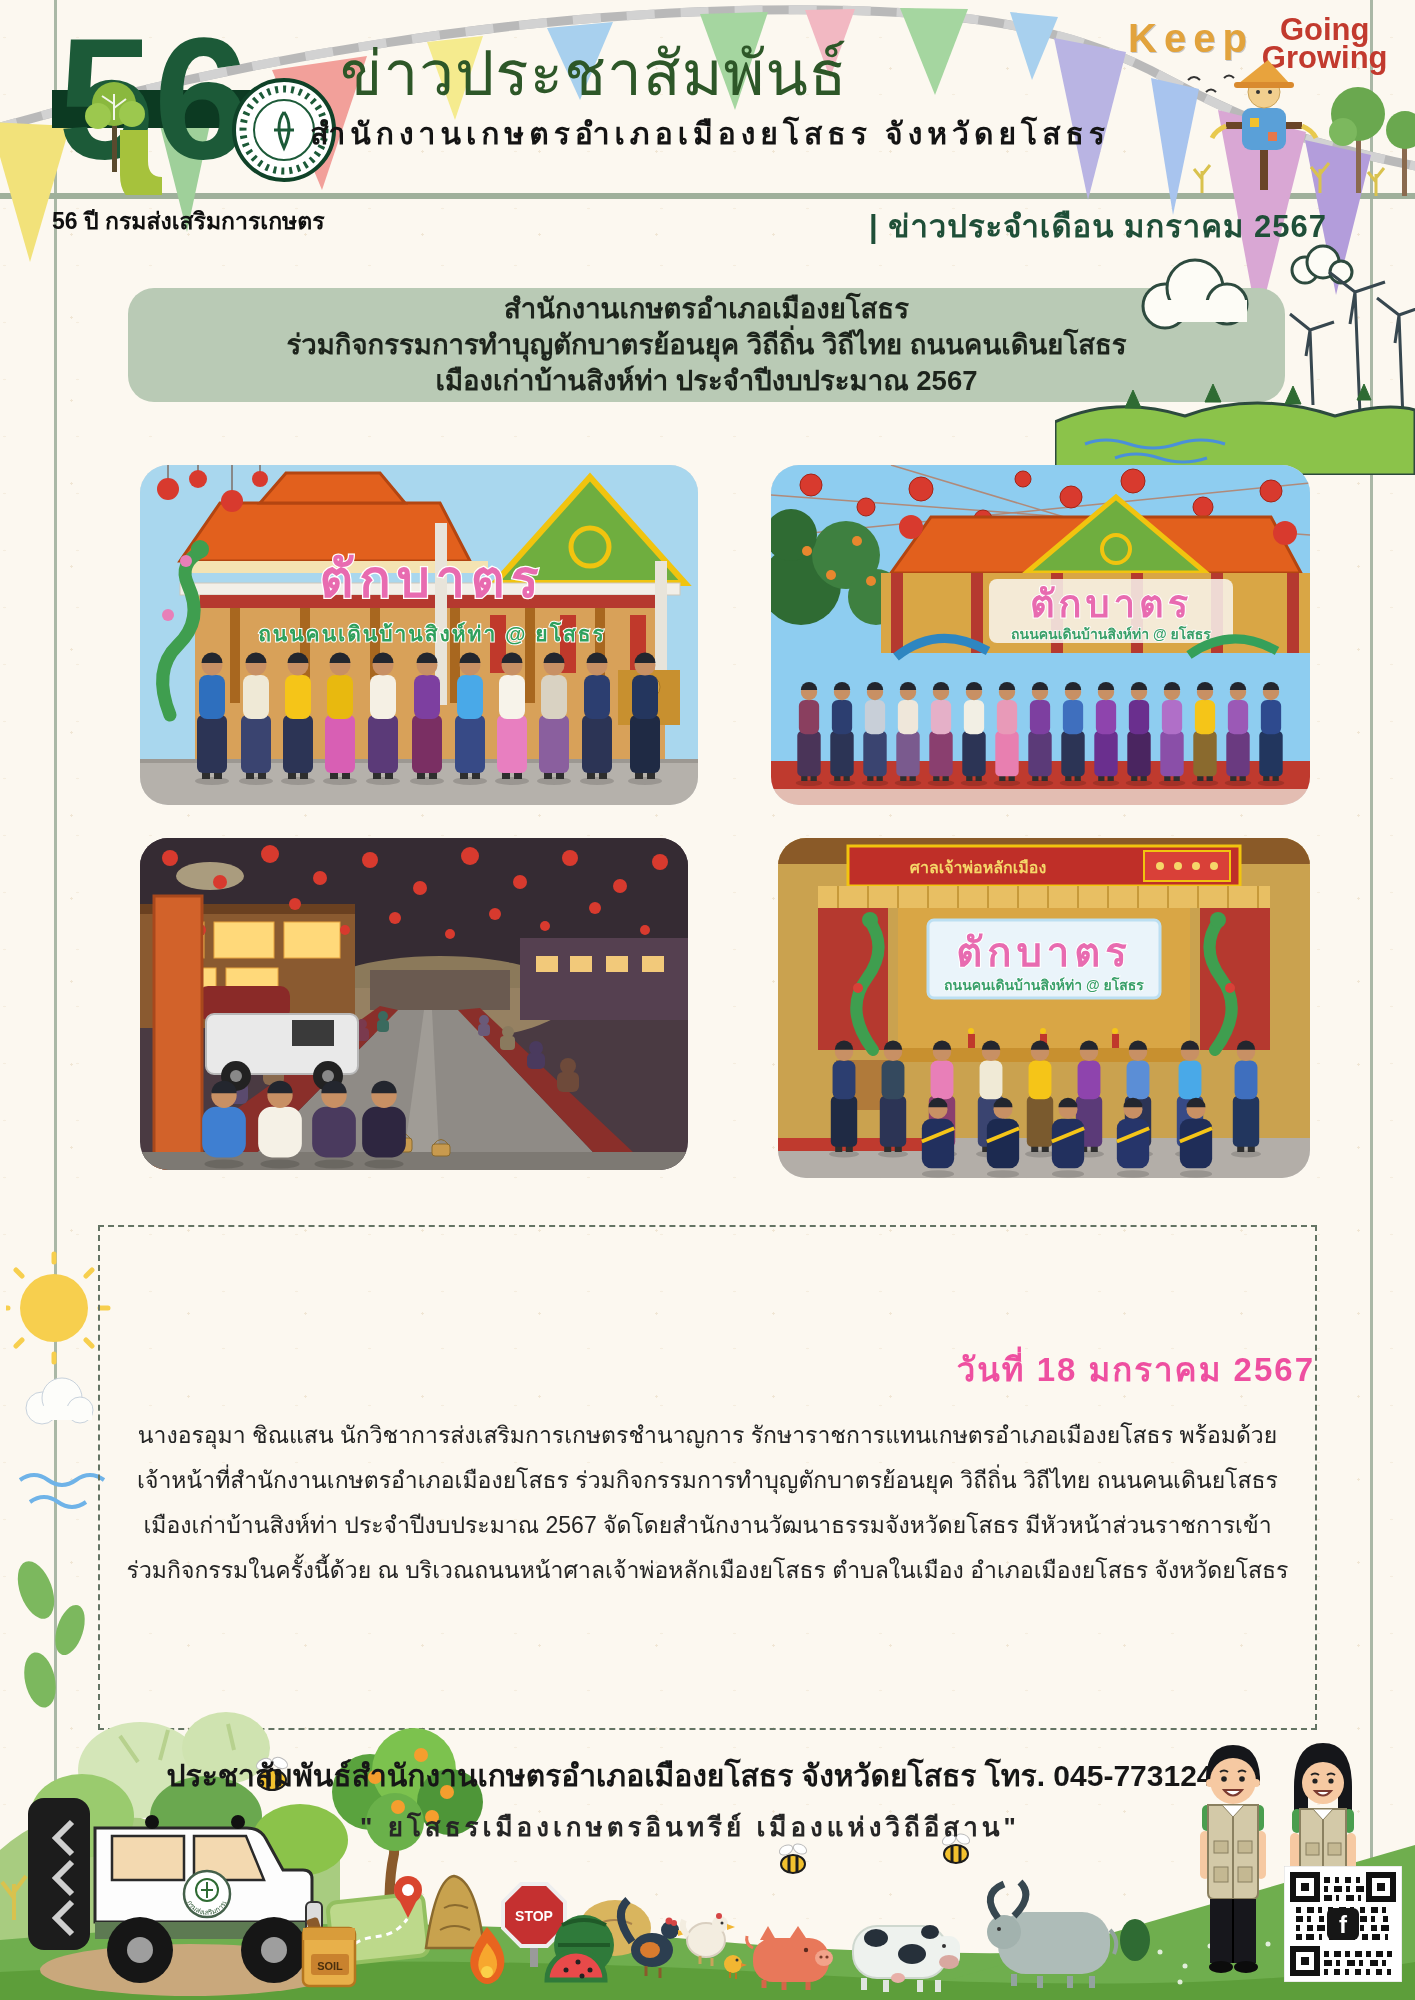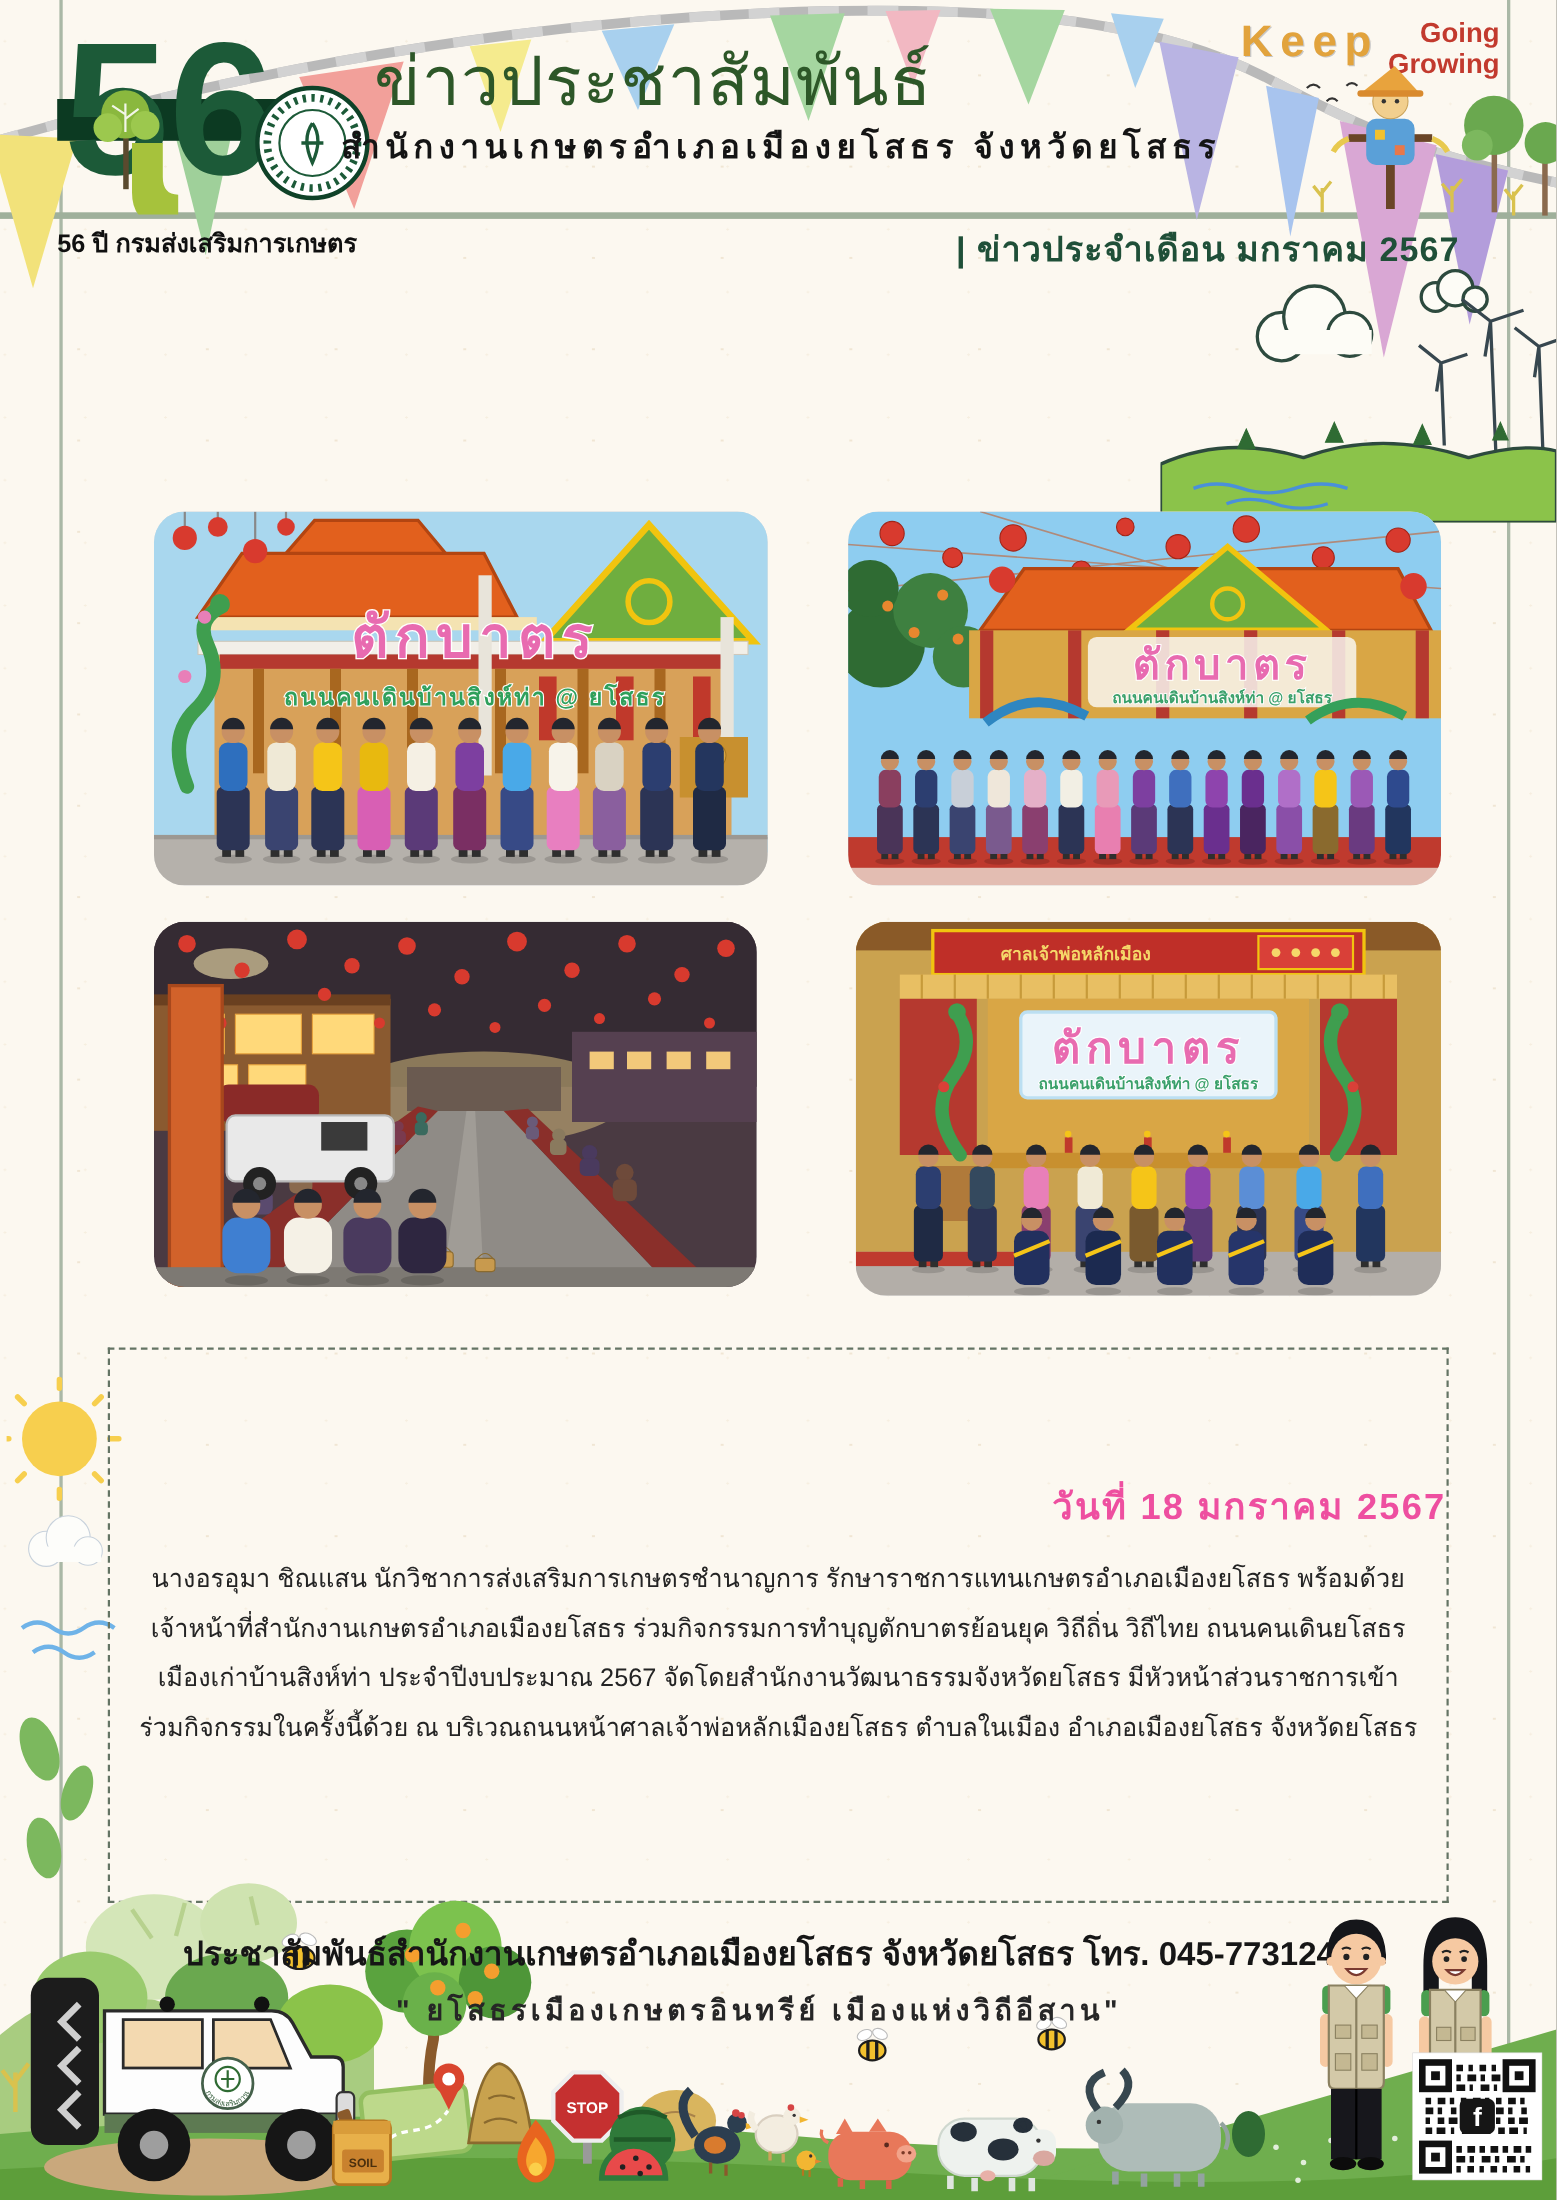--- a/index.html
+++ b/index.html
@@ -10,21 +10,21 @@
     background-image:radial-gradient(#e6d5ba 1.4px,transparent 1.6px),radial-gradient(#f0e4cf 1.1px,transparent 1.3px);
     background-size:117px 83px,73px 57px;background-position:13px 27px,41px 9px}
   .vline{position:absolute;top:0;bottom:0;width:3px;background:#aab8a6}
   .hrule{position:absolute;left:0;width:1415px;top:193px;height:6px;background:#9fb09b}
   .title{left:340px;top:24px;width:740px;font-size:62px;font-weight:400;color:#2d5728;text-align:left;letter-spacing:1px}
   .subtitle{left:230px;top:110px;width:960px;font-size:30px;font-weight:700;color:#141414;text-align:center;letter-spacing:5px}
   .logo-caption{left:52px;top:203px;font-size:23px;font-weight:800;color:#101010}
   .monthly{right:88px;top:201px;font-size:31px;font-weight:800;color:#1f4f38;letter-spacing:1px}
   .keep-wrap{left:1128px;top:16px;display:flex;align-items:flex-start;gap:8px}
   .keep{font-size:40px;font-weight:800;color:#e2a33c;letter-spacing:7px;text-shadow:1px 1px 0 #c8c8c8}
-  .gg{color:#c23a2e;font-size:25px;font-weight:800;line-height:28px;text-align:right}
+  .gg{color:#c23a2e;font-size:31px;font-weight:800;line-height:28px;text-align:center}
   .headline-box{left:128px;top:288px;width:1157px;height:114px;background:#b9cab5;border-radius:26px;
     display:flex;flex-direction:column;justify-content:center;text-align:center;
     font-size:27.5px;font-weight:700;color:#1d241c;line-height:36px}
   .photo{position:absolute;border-radius:28px;overflow:hidden;background:#ddd}
   .photo svg{display:block}
   .article-box{left:98px;top:1225px;width:1219px;height:505px;border:2px dashed #647464;box-sizing:border-box}
   .date{margin-top:116px;text-align:right;font-size:33px;font-weight:800;color:#ee4fa0;letter-spacing:2px}
   .body-text{margin:17px auto 0;width:1168px;font-size:23px;line-height:45px;color:#242424;text-align:center;font-weight:500}
   .contact{top:1752px;left:0;width:1380px;text-align:center;font-size:30px;font-weight:800;color:#161616}
   .slogan{top:1806px;left:0;width:1380px;text-align:center;font-size:26px;font-weight:700;color:#262626;letter-spacing:4px}
@@ -111,20 +111,25 @@
       <circle cx="178" cy="66" r="27" fill="#6aa84f"></circle>
       <circle cx="163" cy="84" r="14" fill="#7cb85e"></circle>
       <rect x="222" y="100" width="5" height="48" fill="#8a6a4e"></rect>
       <circle cx="225" cy="82" r="19" fill="#6aa84f"></circle>
     </g>
   </svg>
 
   <div class="abs logo-caption">56 ปี กรมส่งเสริมการเกษตร</div>
   <div class="abs monthly">| ข่าวประจำเดือน มกราคม 2567</div>
 
+  <div class="abs headline-box">
+    <div>สำนักงานเกษตรอำเภอเมืองยโสธร</div>
+    <div>ร่วมกิจกรรมการทำบุญตักบาตรย้อนยุค วิถีถิ่น วิถีไทย ถนนคนเดินยโสธร</div>
+    <div>เมืองเก่าบ้านสิงห์ท่า ประจำปีงบประมาณ 2567</div>
+  </div>
 
   <svg class="abs" style="left:1055px;top:230px" width="360" height="245" viewBox="0 0 360 245">
     <g stroke="#2d4a3e" stroke-width="3" fill="#fdfcf6">
       <circle cx="110" cy="76" r="22"></circle>
         <circle cx="140" cy="58" r="28"></circle>
         <circle cx="172" cy="74" r="20"></circle>
       <rect x="100" y="70" width="92" height="22" stroke="none"></rect>
       <circle cx="250" cy="40" r="13"></circle>
         <circle cx="268" cy="32" r="16"></circle>
         <circle cx="286" cy="42" r="11"></circle>

